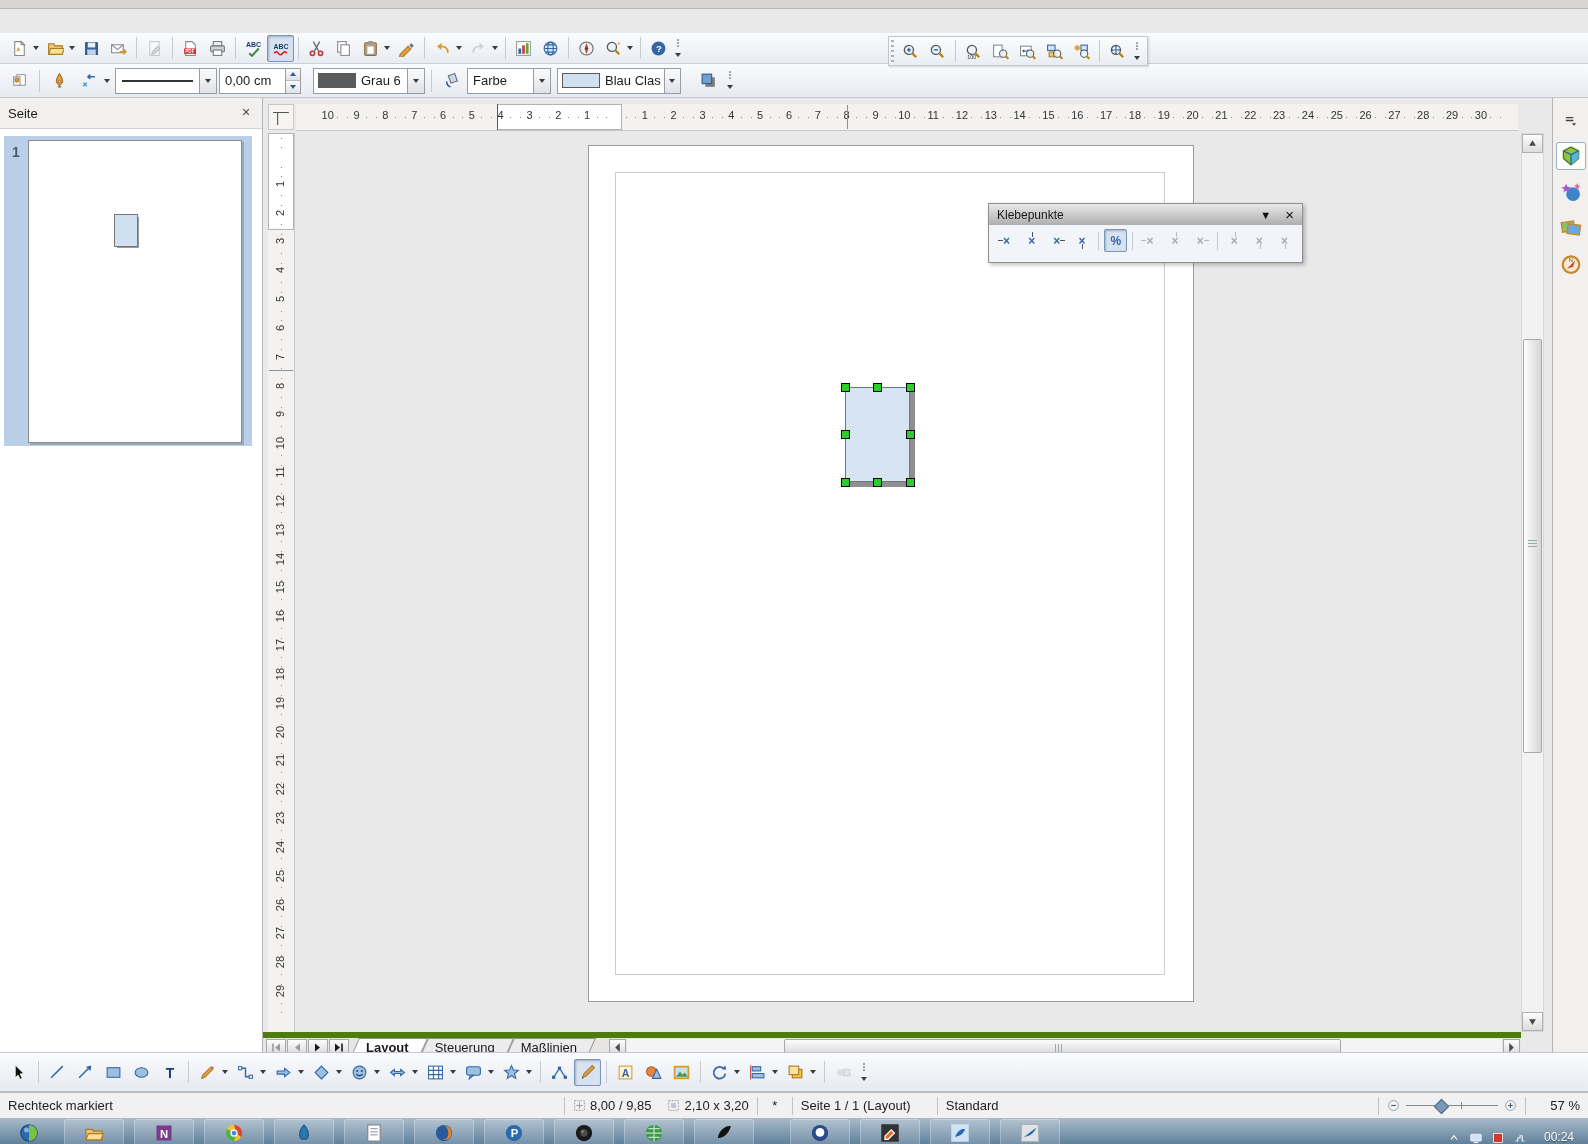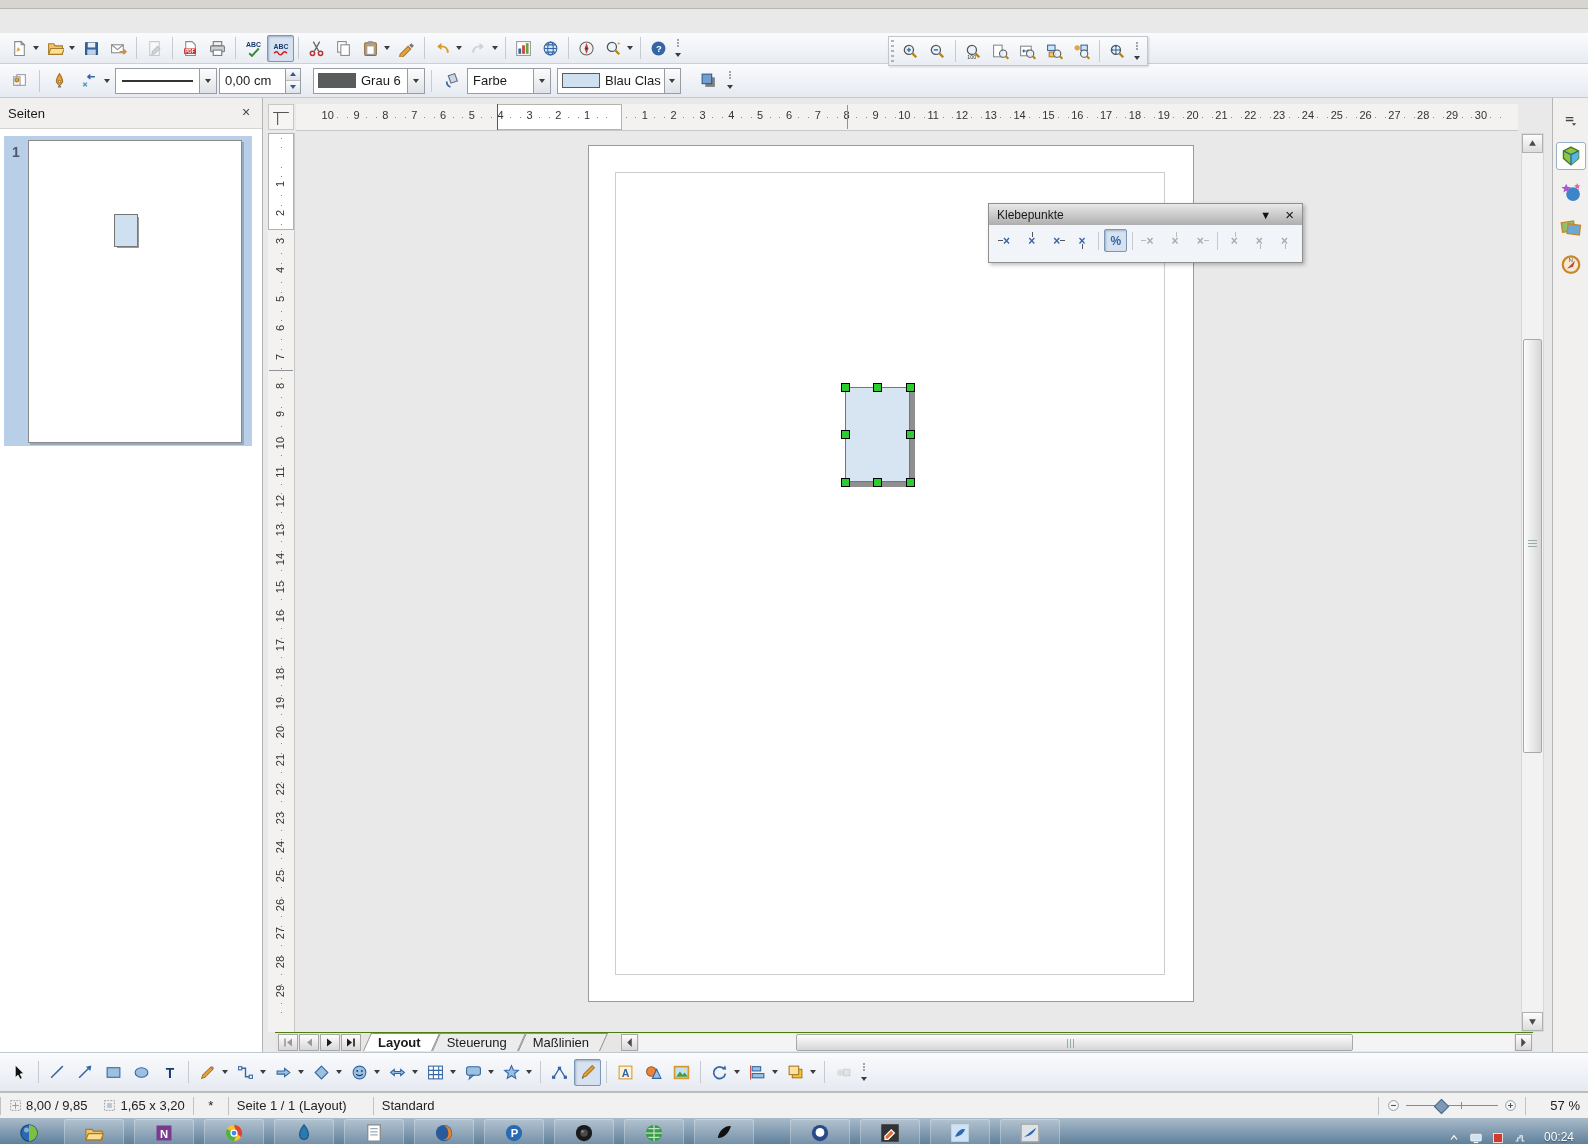--- a/index.html
+++ b/index.html
@@ -102,21 +102,21 @@
   #vs-thumb{position:absolute;left:1px;top:205px;width:19px;height:414px;background:linear-gradient(90deg,#fdfdfd,#d6d6d6);
             border:1px solid #a8a8a8;border-radius:2px;box-sizing:border-box;}
   #vs-thumb::after{content:"";position:absolute;left:4px;top:200px;width:9px;height:9px;
             background:repeating-linear-gradient(#9aa 0 1px,transparent 1px 3px);}
   
   #sidebar{left:1552px;top:98px;width:36px;height:954px;background:#f1f0ef;border-left:1px solid #b5b5b5;
            display:flex;flex-direction:column;align-items:center;padding-top:8px;box-sizing:border-box;gap:8px;}
   .sbitem{width:28px;height:26px;display:flex;align-items:center;justify-content:center;border:1px solid transparent;border-radius:3px;}
   .sbitem.selected{background:#fff;border-color:#9ab0c8;}
   
-  #tabrow{left:275px;top:1032px;width:1258px;height:20px;background:#e7e6e5;border-top:1px solid #4d7c0f;}
+  #tabrow{left:263px;top:1032px;width:1258px;height:20px;background:#e7e6e5;border-top:6px solid #4d7c0f;}
   #navbtns{position:absolute;left:3px;top:1px;display:flex;gap:1px;}
   .navbtn{width:20px;height:17px;border:1px solid #a8a8a8;background:linear-gradient(#fdfdfd,#d8d8d8);
           display:flex;align-items:center;justify-content:center;box-sizing:border-box;}
   #tabs{position:absolute;left:92px;top:0;display:flex;height:20px;}
   .tab{position:relative;padding:2px 15px 0 11px;height:18px;box-sizing:border-box;}
   .tab .tbg{position:absolute;inset:0;transform:skewX(-24deg);border:1px solid #8f8f8f;border-bottom:none;background:#ececec;}
   .tab.active .tbg{background:#fff;}
   .tab.active{font-weight:bold;}
   .tab .lbl{position:relative;}
   #hs-left{position:absolute;left:346px;top:1px;width:17px;height:17px;}
@@ -535,21 +535,21 @@
         </span>
       </div>
       <div class="tboverflow">
         <span class="ovdots"></span>
         <span class="ddtri"></span>
       </div>
     </div>
 
   <div class="abs" id="pages-panel">
     <div id="pp-head">
-      <span>Seiten</span>
+      <span>Seite</span>
       <span id="pp-close">×</span>
     </div>
     <div id="pp-item">
       <span id="pp-num">1</span>
       <div id="pp-page">
         <div id="pp-rect-sh"></div>
         <div id="pp-rect"></div>
       </div>
     </div>
   </div>
@@ -1163,34 +1163,35 @@
           </svg>
         </span>
       </div>
       <div class="tboverflow">
         <span class="ovdots"></span>
         <span class="ddtri"></span>
       </div>
     </div>
 
   <div class="abs" id="statusbar">
+    <div class="szone" style="width:548px">Rechteck markiert</div>
     <div class="ssep"></div>
     <div class="szone">
       <svg width="13" height="13" viewBox="0 0 16 16">
           <rect x="2" y="2" width="12" height="12" fill="none" stroke="#8a8a8a" stroke-dasharray="2 1.6"></rect>
           <path d="M8 4v8M4 8h8" stroke="#8a8a8a"></path>
         </svg>
       <span>8,00 / 9,85</span>
     </div>
     <div class="szone">
       <svg width="13" height="13" viewBox="0 0 16 16">
           <rect x="2" y="2" width="12" height="12" fill="none" stroke="#8a8a8a" stroke-dasharray="2 1.6"></rect>
           <rect x="5" y="5" width="6" height="6" fill="#bcc6d2"></rect>
         </svg>
-      <span>1,65 x 3,20</span>
+      <span>2,10 x 3,20</span>
     </div>
     <div class="ssep"></div>
     <div class="szone" style="width:18px;justify-content:center">*</div>
     <div class="ssep"></div>
     <div class="szone" style="width:128px">Seite 1 / 1 (Layout)</div>
     <div class="ssep"></div>
     <div class="szone" style="width:90px">Standard</div>
     <div style="flex:1"></div>
     <div class="ssep"></div>
     <div class="szone" id="zslider">

